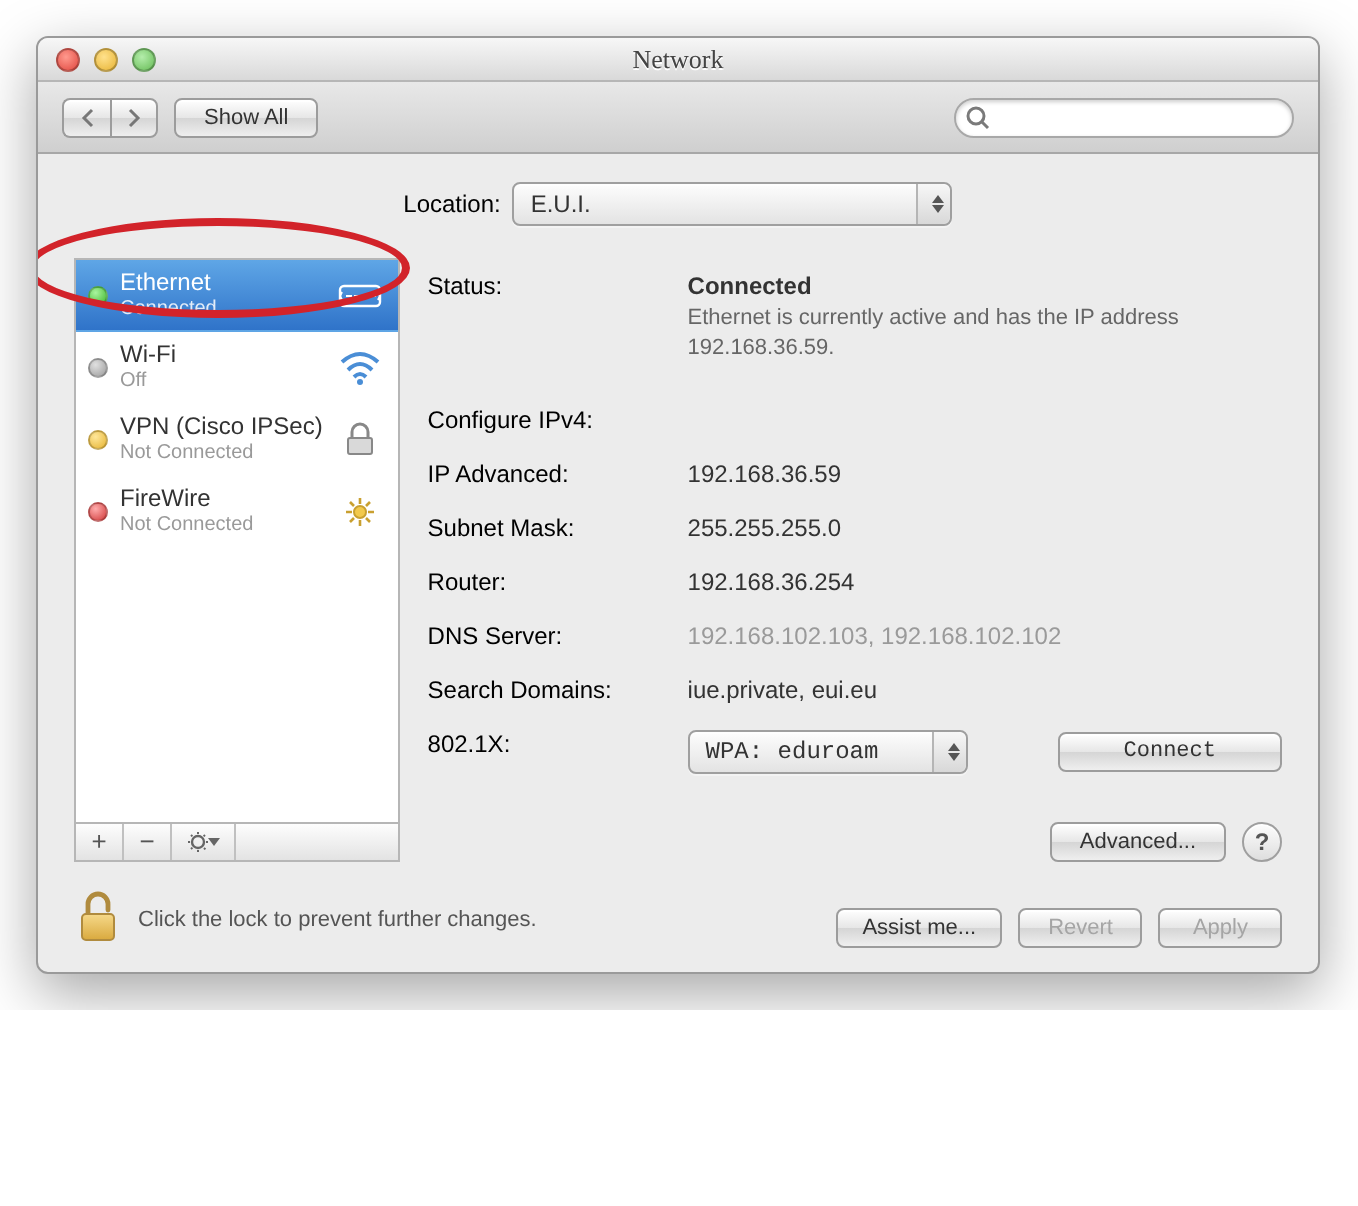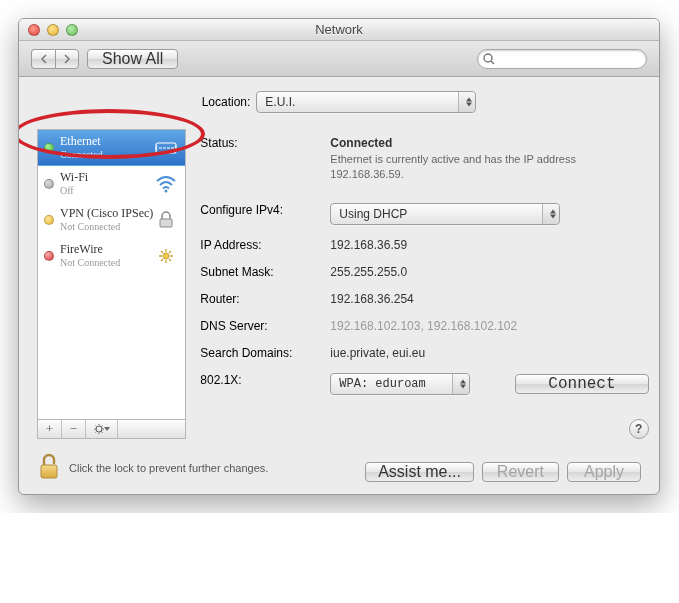--- a/index.html
+++ b/index.html
@@ -19,20 +19,21 @@
     background: #ececec;
     overflow: hidden;
   }
   .titlebar {
     height: 22px;
     background: linear-gradient(#f7f7f7, #d9d9d9);
     border-bottom: 1px solid #b6b6b6;
     display: flex;
     align-items: center;
     position: relative;
+    font-family: Liberation Serif, serif;
   }
   .traffic-lights { display: flex; gap: 7px; padding-left: 9px; }
   .dot { width: 12px; height: 12px; border-radius: 50%; border: 0.5px solid rgba(0,0,0,0.25); }
   .dot.red { background: radial-gradient(circle at 40% 35%, #ff9a8e, #e0463e); }
   .dot.yellow { background: radial-gradient(circle at 40% 35%, #ffe18c, #e7b333); }
   .dot.green { background: radial-gradient(circle at 40% 35%, #b4edab, #66bb55); }
   .title { position: absolute; left: 0; right: 0; text-align: center; font-size: 13px; color: #444; text-shadow: 0 1px 0 #fff; }
   .toolbar {
     height: 36px;
     background: linear-gradient(#e8e8e8, #cfcfcf);
@@ -40,21 +41,21 @@
     display: flex;
     align-items: center;
     padding: 0 12px;
     gap: 8px;
   }
   .aquabtn {
     height: 20px;
     background: linear-gradient(#ffffff, #e6e6e6 50%, #d5d5d5 51%, #efefef);
     border: 1px solid #9c9c9c;
     border-radius: 4px;
-    font-size: 16px;
+    font-size: 11px;
     color: #333;
     padding: 0 10px;
     display: inline-flex;
     align-items: center;
     justify-content: center;
     box-shadow: inset 0 1px 0 rgba(255,255,255,0.7);
   }
   .navseg { display: flex; }
   .navseg .aquabtn { border-radius: 0; padding: 0 6px; width: 24px;}
   .navseg .aquabtn:first-child { border-top-left-radius: 4px; border-bottom-left-radius: 4px; border-right: none;}
@@ -100,21 +101,21 @@
     border-bottom-right-radius: 4px;
   }
   .popup .arrows {
     position: absolute; right: 3px; top: 50%; transform: translateY(-50%);
     display: flex; flex-direction: column; gap: 1px; z-index: 1;
   }
   .popup .arrows span { width:0;height:0;border-left:3px solid transparent;border-right:3px solid transparent;}
   .popup .arrows .up{border-bottom:4px solid #555;}
   .popup .arrows .dn{border-top:4px solid #555;}
   .body { display: flex; gap: 14px; }
-  .sidebar { width: 175px; display: flex; flex-direction: column; font-family: Liberation Serif, serif; }
+  .sidebar { width: 175px; display: flex; flex-direction: column; }
   .list {
     flex: 1;
     background: #fff;
     border: 1px solid #b6b6b6;
     border-bottom: none;
     height: 340px;
     overflow: hidden;
   }
   .list-item {
     height: 36px;
@@ -310,32 +311,23 @@
         <div class="drow">
           <div class="dlabel">Status:</div>
           <div class="dval">
             <span class="bold" style="font-weight:bold;">Connected</span>
             <div class="status-desc">Ethernet is currently active and has the IP address 192.168.36.59.</div>
           </div>
         </div>
         <div style="height:8px;"></div>
         <div class="drow">
           <div class="dlabel">Configure IPv4:</div>
-          <div class="dval">
-            <div class="popup" style="width:230px;">
-              <span>Using DHCP</span>
-              <div class="arrows">
-                  <span class="up"></span>
-                  <span class="dn"></span>
-                </div>
-            </div>
-          </div>
-        </div>
-        <div class="drow">
-          <div class="dlabel">IP Address:</div>
+        </div>
+        <div class="drow">
+          <div class="dlabel">IP Advanced:</div>
           <div class="dval">192.168.36.59</div>
         </div>
         <div class="drow">
           <div class="dlabel">Subnet Mask:</div>
           <div class="dval">255.255.255.0</div>
         </div>
         <div class="drow">
           <div class="dlabel">Router:</div>
           <div class="dval">192.168.36.254</div>
         </div>
@@ -355,20 +347,21 @@
               <div class="arrows">
                   <span class="up"></span>
                   <span class="dn"></span>
                 </div>
             </div>
             <div class="aquabtn" style="padding:0 32px;margin-left:37px;">Connect</div>
           </div>
         </div>
 
         <div class="buttons-right">
+          <div class="aquabtn" style="padding:0 14px;">Advanced...</div>
           <div class="helpbtn">?</div>
         </div>
       </div>
     </div>
 
     <div class="lockrow">
       <div>
         <svg width="24" height="28" viewBox="0 0 24 28">
           <path d="M7 12 V7 a5 5 0 0 1 10 0 V10" fill="none" stroke="#b08b3e" stroke-width="2.4" stroke-linecap="round"></path>
           <rect x="4" y="12" width="16" height="13" rx="2" fill="url(#g)" stroke="#b08b3e"></rect>

